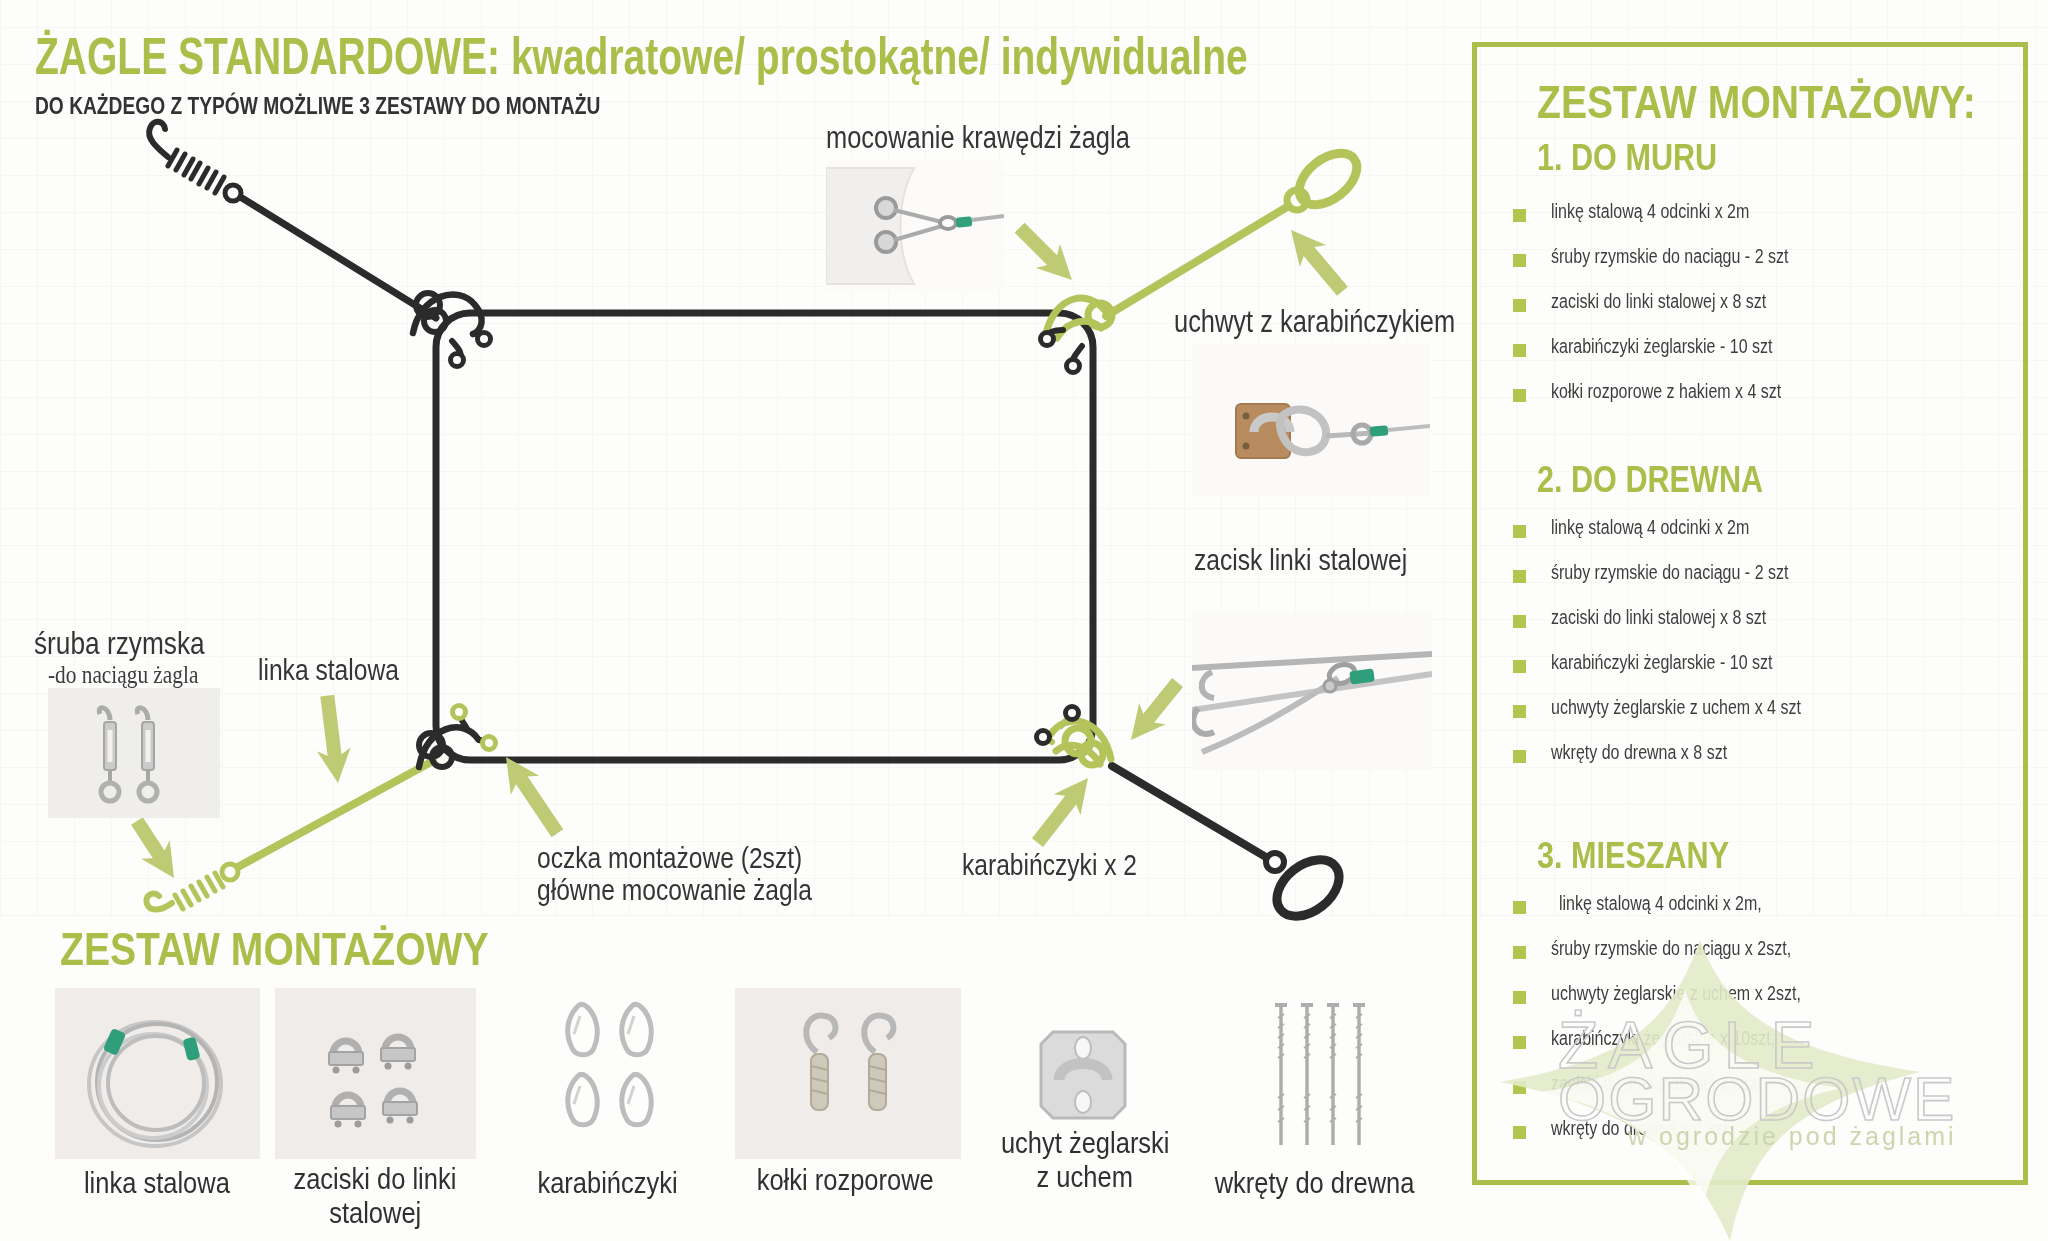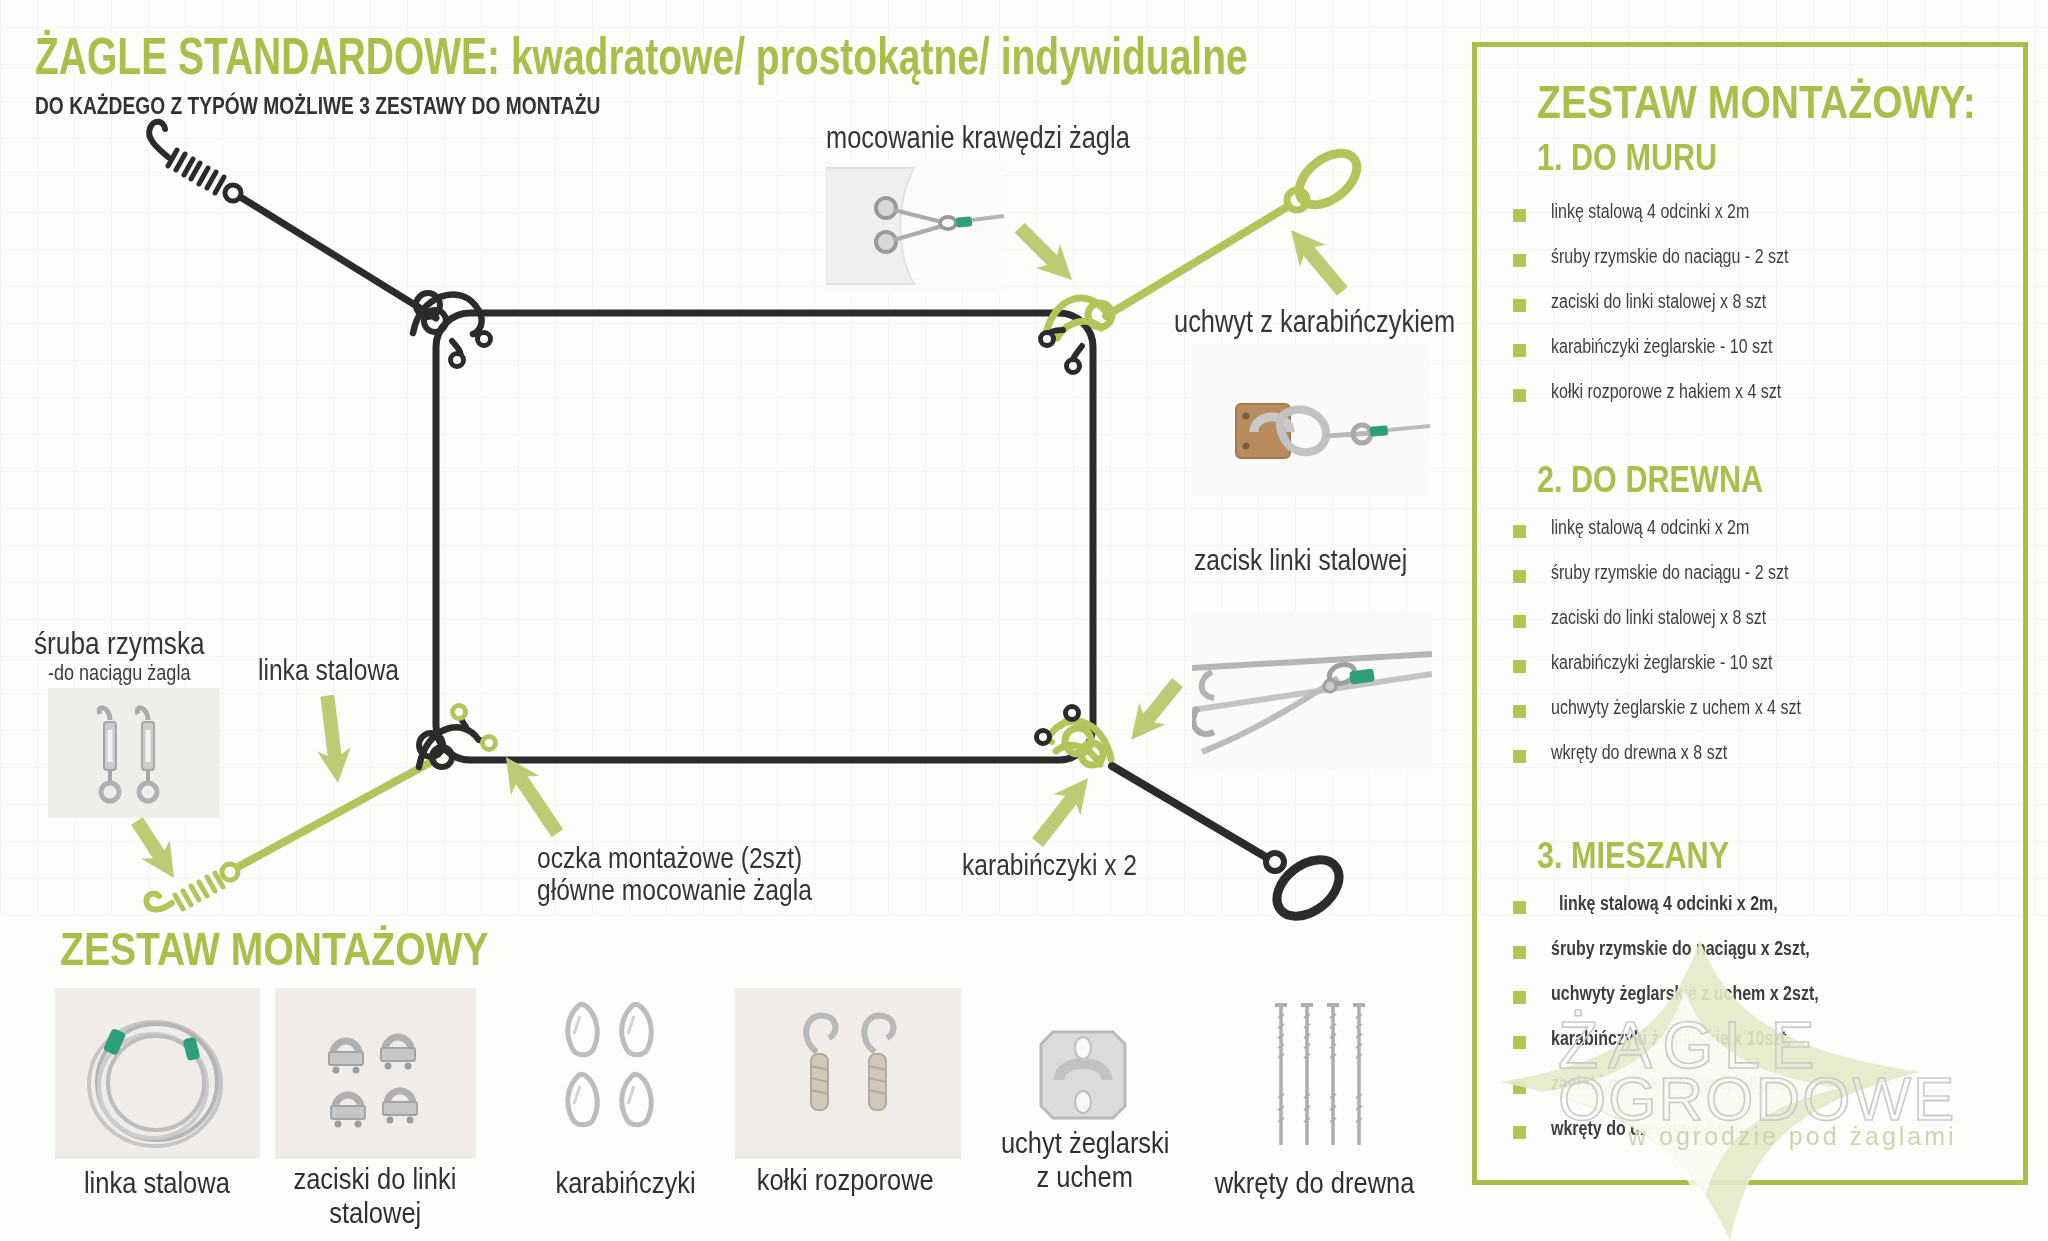--- a/index.html
+++ b/index.html
@@ -18,21 +18,21 @@
       repeating-linear-gradient(90deg, rgba(160,160,160,.07) 0 1px, transparent 1px 37px),
       var(--bg);}
   .abs{position:absolute;}
   .cond{display:inline-block;transform:scaleX(.82);transform-origin:0 50%;white-space:nowrap;}
   .condc{display:inline-block;transform:scaleX(.85);transform-origin:50% 50%;white-space:nowrap;}
   .h-title{font-size:52px;font-weight:bold;color:var(--green);letter-spacing:0;}
   .h-title .cond{transform:scaleX(.75);}
   .h-sub{font-size:24px;font-weight:bold;color:#333;}
   .h-sub .cond{transform:scaleX(.80);}
   .dlabel{font-size:30px;color:#353535;}
-  .dlabel-sm{font-size:22px;color:#3c3c3c;}
+  .dlabel-sm{font-size:26px;color:#3c3c3c;font-family:Liberation Serif, serif;}
   .photo{position:absolute;}
   
   #sidebar-box{position:absolute;left:1472px;top:42px;width:556px;height:1143px;
     border:5px solid var(--green);z-index:2;background:transparent;}
   .sb-head{position:absolute;left:60px;top:28px;font-size:46px;font-weight:bold;color:var(--green);}
   .sb-head .cond{transform:scaleX(.85);}
   .sec-title{position:absolute;left:60px;font-size:36px;font-weight:bold;color:var(--green);}
   .sec-title .cond{transform:scaleX(.85);}
   .sec-items{position:absolute;left:0;width:556px;}
   .sb-item{position:relative;height:45px;}
@@ -325,21 +325,21 @@
           </div>
         <div class="sb-item">
             <span class="bullet"></span>
             <span class="txt"><span class="cond">wkręty do drewna x 8 szt</span></span>
           </div>
       </div>
 
       <div class="sec-title" style="top:788px;">
         <span class="cond">3. MIESZANY</span>
       </div>
-      <div class="sec-items" style="top:838px;font-weight:bold;">
+      <div class="sec-items" style="top:838px;">
         <div class="sb-item">
             <span class="bullet"></span>
             <span class="txt" style="left:82px;"><span class="cond">linkę stalową 4 odcinki x 2m,</span></span>
           </div>
         <div class="sb-item">
             <span class="bullet"></span>
             <span class="txt"><span class="cond">śruby rzymskie do naciągu x 2szt,</span></span>
           </div>
         <div class="sb-item">
             <span class="bullet"></span>
@@ -512,21 +512,21 @@
     </svg>
   </div>
 
   <div class="plabel" style="left:7px;top:1166px;">
     <span class="condc">linka stalowa</span>
   </div>
   <div class="plabel" style="left:225px;top:1162px;">
     <span class="condc">zaciski do linki</span><br>
     <span class="condc">stalowej</span>
   </div>
-  <div class="plabel" style="left:476px;top:1166px;">
+  <div class="plabel" style="left:458px;top:1166px;">
     <span class="condc">karabińczyki</span>
   </div>
   <div class="plabel" style="left:695px;top:1163px;">
     <span class="condc">kołki rozporowe</span>
   </div>
   <div class="plabel" style="left:935px;top:1126px;">
     <span class="condc">uchyt żeglarski</span><br>
     <span class="condc">z uchem</span>
   </div>
   <div class="plabel" style="left:1165px;top:1166px;">

